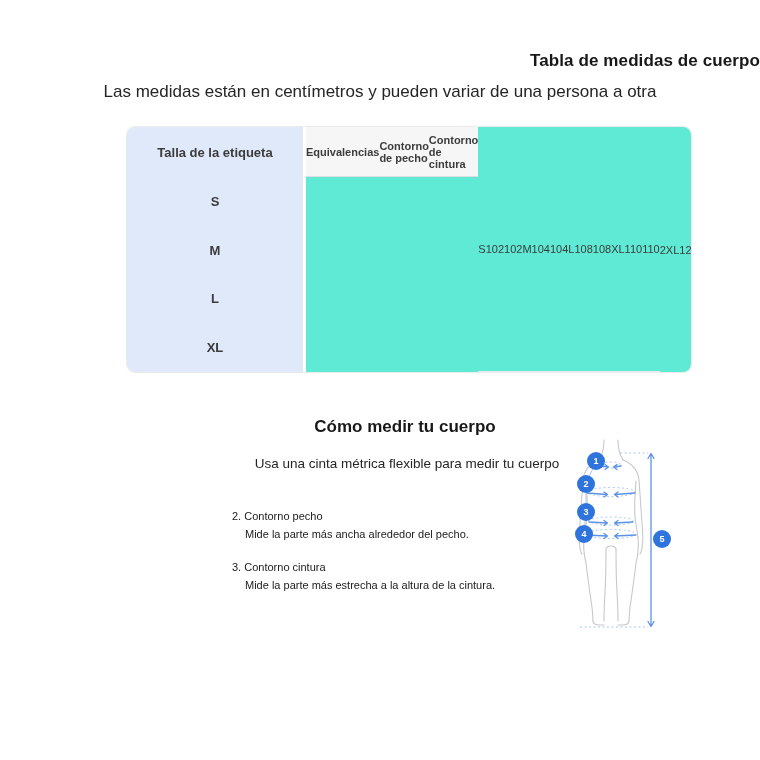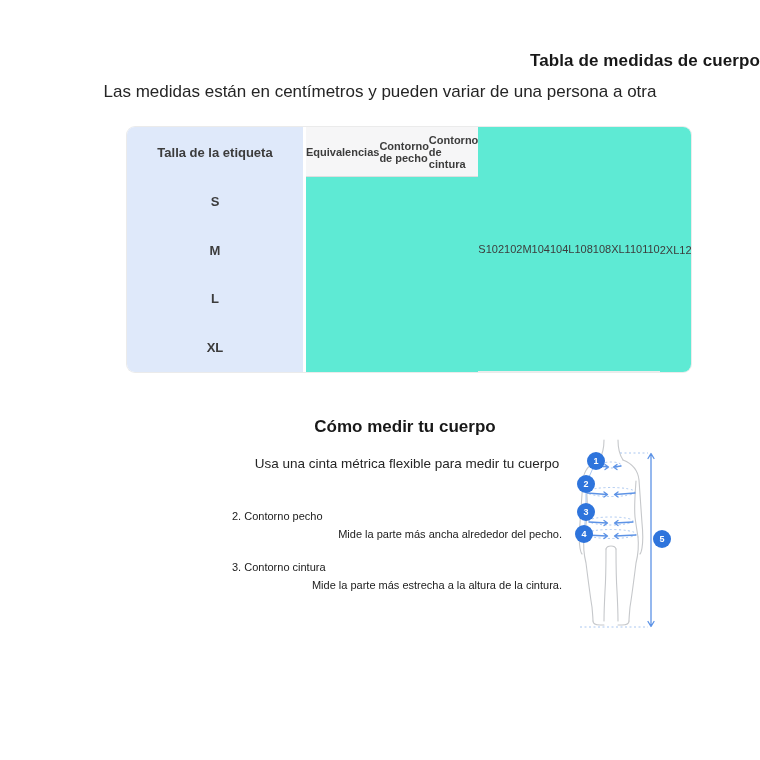--- a/index.html
+++ b/index.html
@@ -56,21 +56,21 @@
   }
   .how-intro{
     position:absolute;top:456px;left:0;width:760px;text-align:center;
     font-size:13.5px;color:#252525;margin-left:27px;
   }
   .steps{
     position:absolute;left:232px;top:507px;width:330px;
     font-size:11px;line-height:18px;color:#212121;
   }
   .step{margin-bottom:15px;}
-  .step-desc{padding-left:13px;text-align:right;}
+  .step-desc{padding-left:13px;}
   .figure-wrap{position:absolute;left:572px;top:437px;width:120px;height:195px;}
 </style>
 </head>
 <body>
 
 <div class="page-title">Tabla de medidas de cuerpo</div>
 <div class="page-subtitle">Las medidas están en centímetros y pueden variar de una persona a otra</div>
 
 <div class="size-table">
   <div class="label-col">

